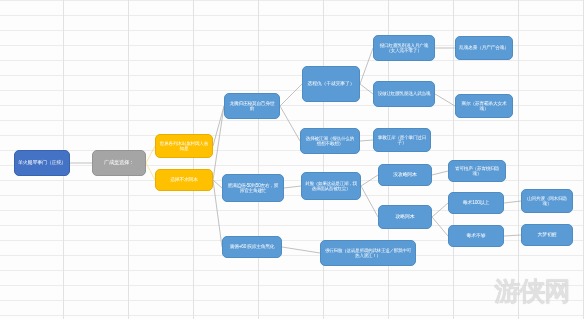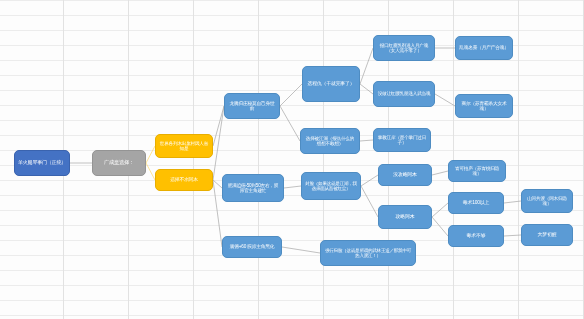--- a/index.html
+++ b/index.html
@@ -152,13 +152,14 @@
       <div class="node n-blue" style="left: 448px; top: 225px; width: 56px; height: 22px; font-size: 4.9px;">
         <span>毒术不够</span>
       </div>
       <div class="node n-blue" style="left: 521px; top: 189px; width: 52px; height: 24px; font-size: 4.6px;">
         <span>山河共渡（阿木归隐魂）</span>
       </div>
       <div class="node n-blue" style="left: 521px; top: 224px; width: 52px; height: 22px; font-size: 4.9px;">
         <span>大梦初醒</span>
       </div>
     </div>
+  <div class="watermark">游侠网</div>
 </div>
 
 </body></html>

